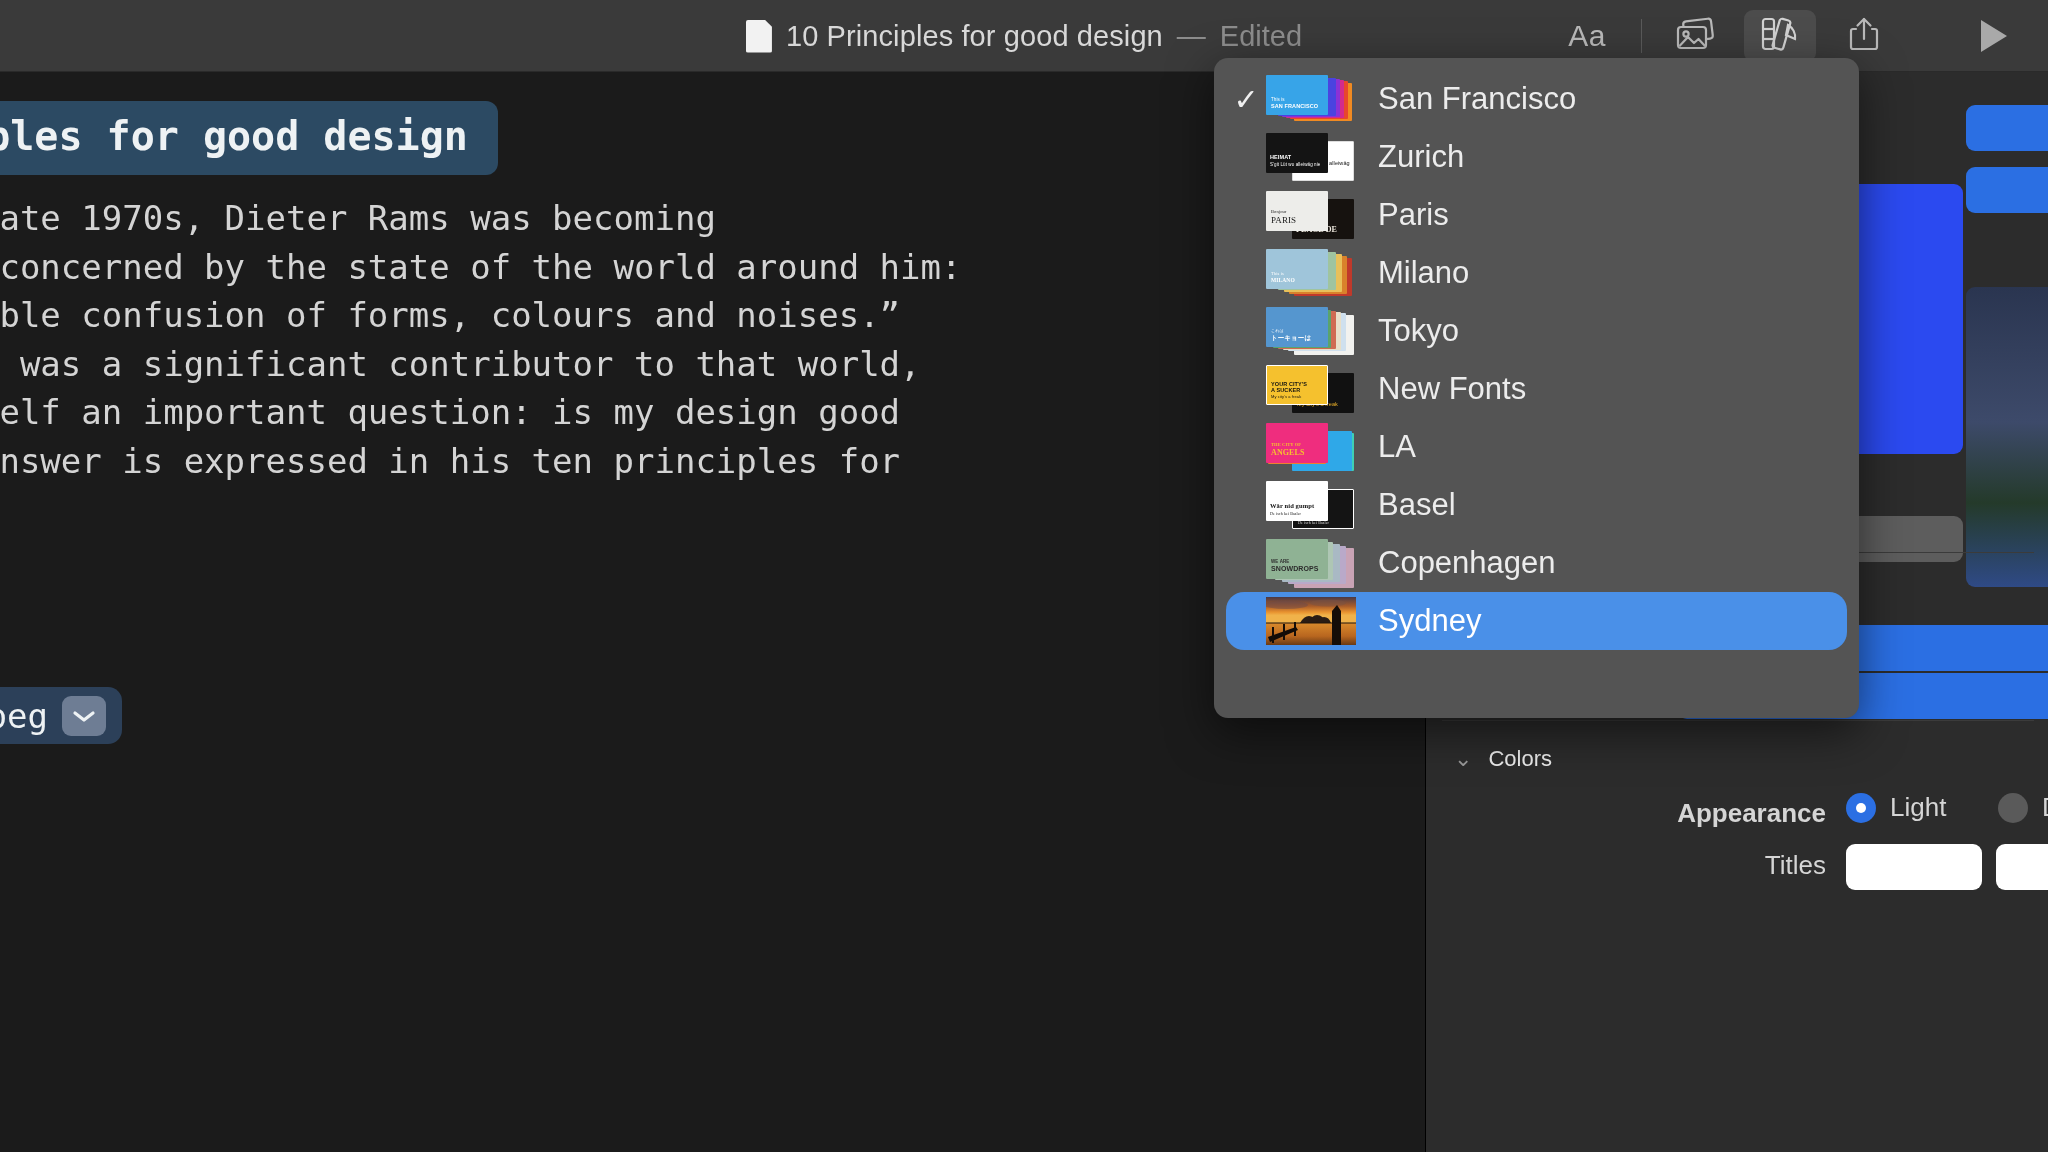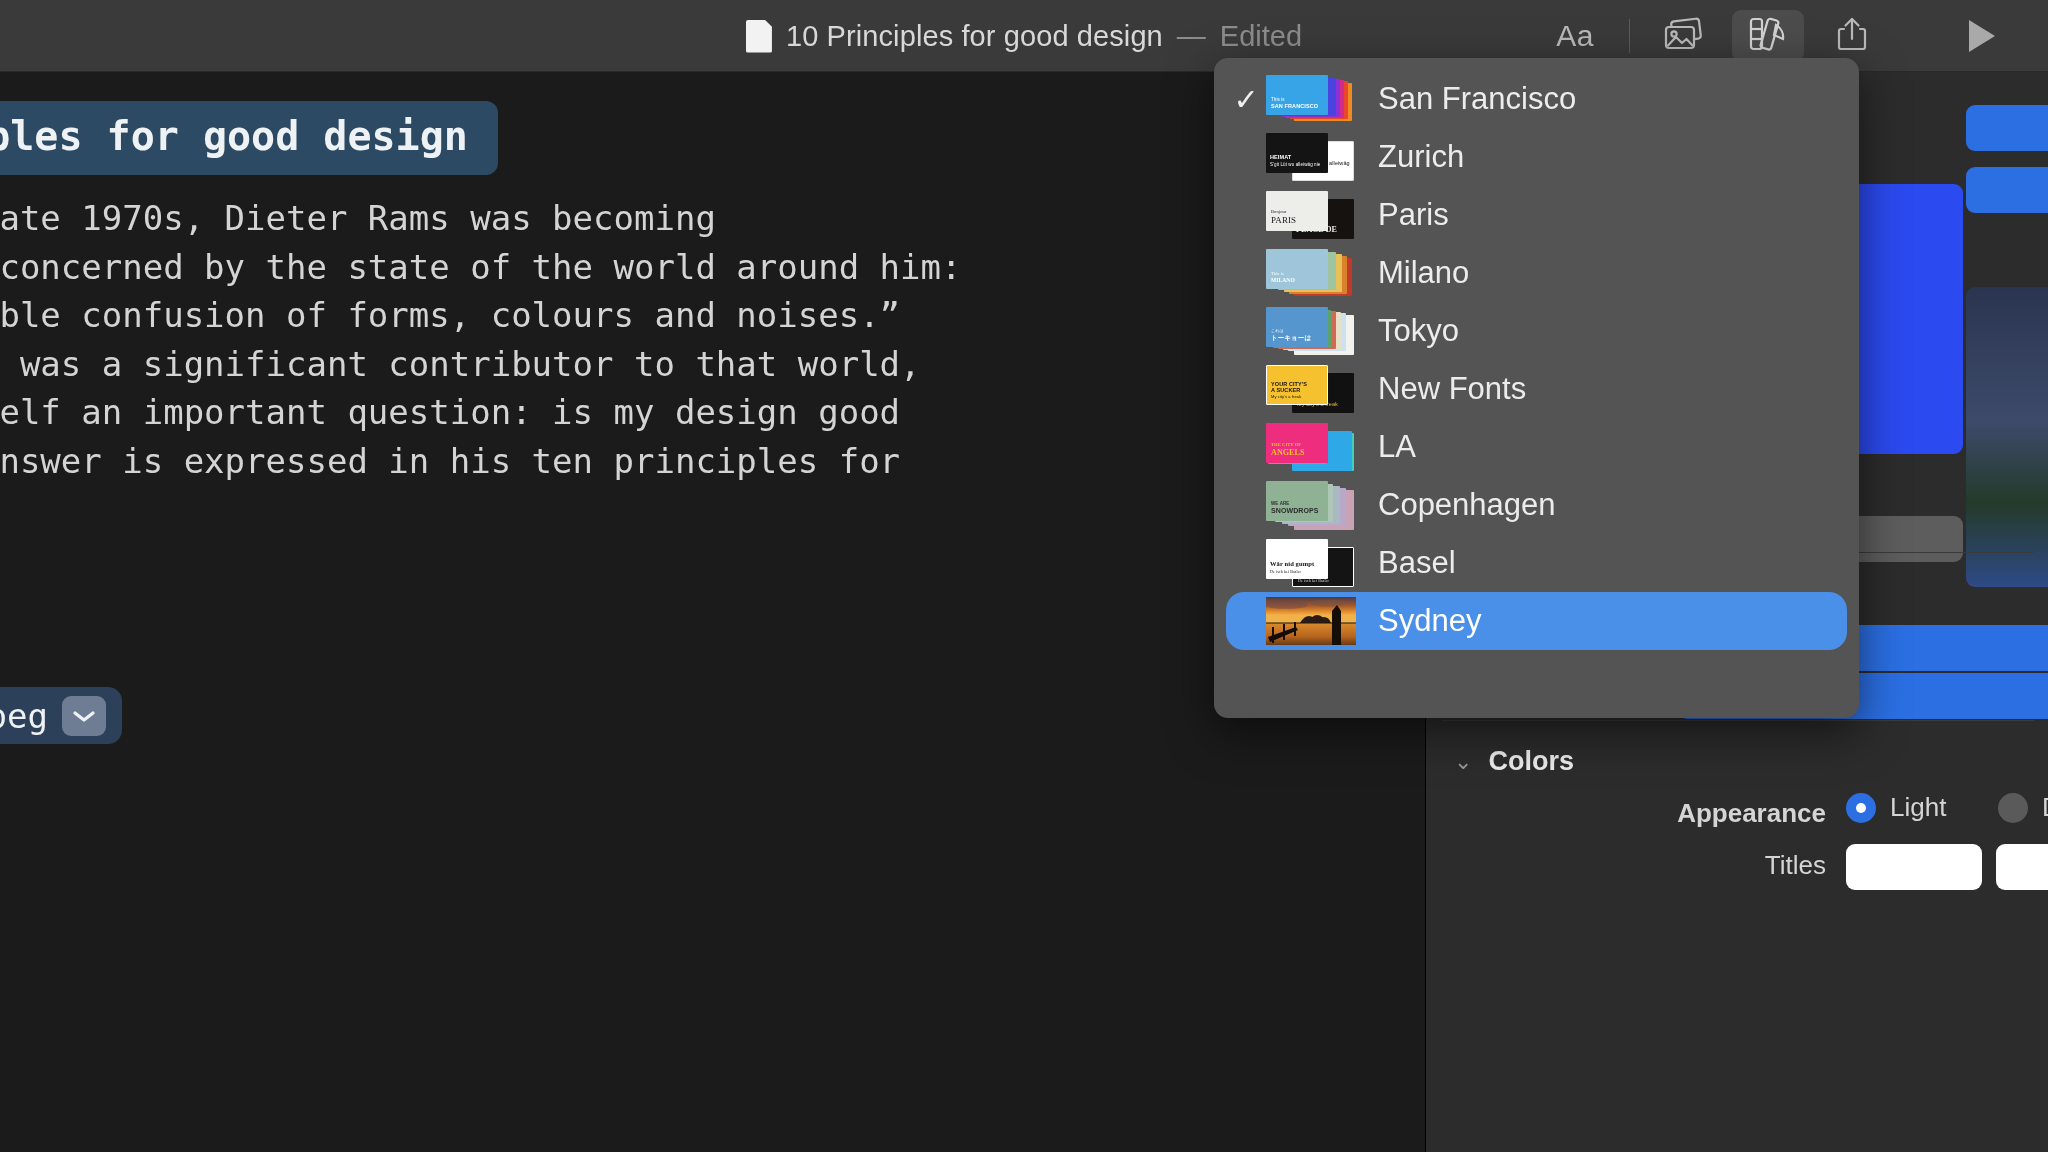--- a/index.html
+++ b/index.html
@@ -20,21 +20,21 @@
   .doc-icon{
     width:26px; height:33px; background:#f2f2f2; border-radius:2px;
     position:relative; flex:none;
     clip-path:polygon(0 0, 72% 0, 100% 22%, 100% 100%, 0 100%);
   }
   .doc-title{ font-size:29px; color:#d8d8d8; letter-spacing:.1px; }
   .doc-dash{ font-size:29px; color:#8d8d8d; }
   .doc-edited{ font-size:29px; color:#8d8d8d; }
 
   .tb-right{
-    position:absolute; right:12px; top:0; height:72px; display:flex;
+    position:absolute; right:0; top:0; height:72px; display:flex;
     align-items:center; gap:12px; padding-right:18px;
   }
   .tbtn{
     width:72px; height:52px; border-radius:9px; display:flex;
     align-items:center; justify-content:center; color:#b9b9b9; flex:none;
   }
   .tbtn.active{ background:#4c4c4c; }
   .aa{ font-size:30px; color:#b9b9b9; letter-spacing:.5px; }
   .tb-sep{ width:1px; height:34px; background:#5a5a5a; margin:0 6px; }
   .play{
@@ -76,21 +76,21 @@
   
   .sidebar{
     position:absolute; left:1425px; top:72px; width:623px; height:1080px;
     background:#2c2c2c; border-left:1px solid #000;
     color:#e6e6e6; overflow:hidden;
   }
   .sec-head{
     display:flex; align-items:center; gap:16px; padding:0 0 0 28px;
   }
   .chev{ color:#9a9a9a; font-size:22px; line-height:1; }
-  .sec-title{ font-size:27px; font-weight:bold; color:#ececec; }
+  .sec-title{ font-size:22px; font-weight:normal; color:#ececec; }
 
   .sb-label{ font-size:26px; color:#d5d5d5; }
 
   #theme-head{ position:absolute; left:0; top:16px; }
   #preview-label{ position:absolute; left:129px; top:62px; }
   #preview-card{
     position:absolute; left:127px; top:112px; width:410px; height:270px;
     background:#2b4af0; border-radius:9px; overflow:hidden;
   }
   #preview-card .ttl{
@@ -383,43 +383,43 @@
       <span class="card" style="left:0px;top:0px;width:62px;height:40px;background:#ef2d7e;">
         <span class="tcap" style="left:5px;bottom:5px;color:#f5c12e;font-family:'Liberation Serif',serif;margin-top:36px;"><span style="font-size:4.5px;">THE CITY OF</span><br><span style="font-size:8px;">ANGELS</span></span>
       </span>
     </span>
     <span class="mlabel">LA</span>
   </div>
 
   <div class="mitem">
     <span class="check"></span>
     <span class="thumb">
+      <span class="card" style="left:26px;top:8px;width:62px;height:40px;background:#141414;border:1.5px solid #fff;">
+        <span class="tcap" style="left:5px;bottom:9px;color:#fff;font-family:'Liberation Serif',serif;font-size:7px;">umpt</span>
+        <span class="tcap" style="left:5px;bottom:3px;color:#ddd;font-family:'Liberation Serif',serif;font-weight:400;font-size:4px;">De isch kei Basler</span>
+      </span>
+      <span class="card" style="left:0px;top:0px;width:62px;height:40px;background:#fff;">
+        <span class="tcap" style="left:4px;bottom:4px;color:#111;font-family:'Liberation Serif',serif;"><span style="font-size:6.5px;">Wär nid gumpt</span><br><span style="font-weight:400;font-size:4px;">De isch kei Basler</span></span>
+      </span>
+    </span>
+    <span class="mlabel">Basel</span>
+  </div>
+
+  <div class="mitem">
+    <span class="check"></span>
+    <span class="thumb">
       <span class="card" style="left:28px;top:9px;width:60px;height:40px;background:#c9a3b5;"></span>
       <span class="card" style="left:22px;top:7px;width:58px;height:38px;background:#b9a9c9;"></span>
       <span class="card" style="left:16px;top:5px;width:58px;height:38px;background:#a9b9c4;"></span>
       <span class="card" style="left:9px;top:3px;width:58px;height:38px;background:#aec6b4;"></span>
       <span class="card" style="left:0px;top:0px;width:62px;height:40px;background:#8fb294;">
         <span class="tcap" style="left:5px;bottom:5px;color:#2c2c2c;"><span style="font-size:4.5px;">WE ARE</span><br><span style="font-size:7px;">SNOWDROPS</span></span>
       </span>
     </span>
     <span class="mlabel">Copenhagen</span>
-  </div>
-
-  <div class="mitem">
-    <span class="check"></span>
-    <span class="thumb">
-      <span class="card" style="left:26px;top:8px;width:62px;height:40px;background:#141414;border:1.5px solid #fff;">
-        <span class="tcap" style="left:5px;bottom:9px;color:#fff;font-family:'Liberation Serif',serif;font-size:7px;">umpt</span>
-        <span class="tcap" style="left:5px;bottom:3px;color:#ddd;font-family:'Liberation Serif',serif;font-weight:400;font-size:4px;">De isch kei Basler</span>
-      </span>
-      <span class="card" style="left:0px;top:0px;width:62px;height:40px;background:#fff;">
-        <span class="tcap" style="left:4px;bottom:4px;color:#111;font-family:'Liberation Serif',serif;"><span style="font-size:6.5px;">Wär nid gumpt</span><br><span style="font-weight:400;font-size:4px;">De isch kei Basler</span></span>
-      </span>
-    </span>
-    <span class="mlabel">Basel</span>
   </div>
 
   <div class="mitem sel">
     <span class="check"></span>
     <span class="thumb">
       <span class="card" style="left:0;top:0;width:90px;height:48px;overflow:hidden;background:#2b1a10;">
         <svg width="90" height="48" viewBox="0 0 90 48">
           <defs>
             <linearGradient id="sky" x1="0" y1="0" x2="0" y2="1">
               <stop offset="0%" stop-color="#4a3a48"></stop>

